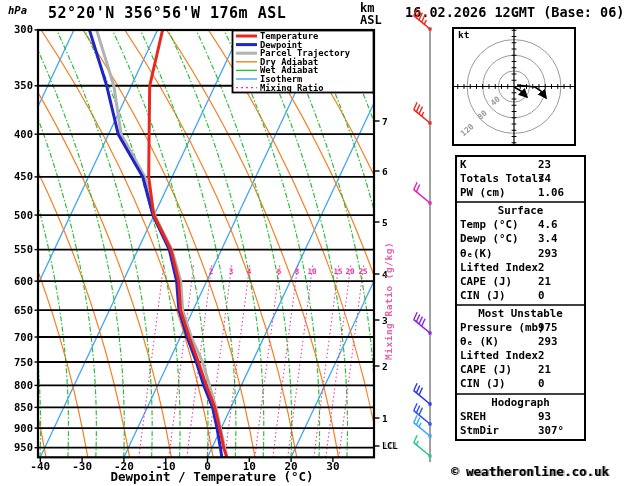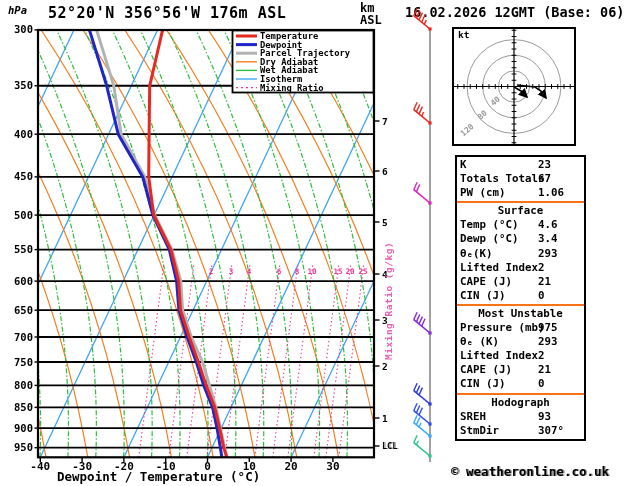--- a/index.html
+++ b/index.html
@@ -3,26 +3,26 @@
 <meta charset="utf-8">
 <style>
   html,body{margin:0;padding:0;background:#fff;}
   #app{position:relative;width:629px;height:486px;background:#fff;overflow:hidden;
        font-family:"DejaVu Sans Mono","DejaVu Sans",monospace;font-weight:bold;color:#000;}
   .abs{position:absolute;white-space:nowrap;}
   #station-header{left:48px;top:4px;font-size:15px;letter-spacing:.5px;text-align:center;}
   #datetime-header{left:405px;top:4px;font-size:13.5px;}
   #hpa-label{left:8px;top:4px;font-size:10.5px;font-style:italic;}
   #km-asl{left:360px;top:2px;width:28px;font-size:12px;line-height:12px;}
-  #xaxis-title{left:57px;top:469px;width:310px;font-size:12.5px;}
+  #xaxis-title{left:57px;top:469px;width:310px;text-align:center;font-size:12.5px;}
   #mixing-label{left:383px;top:190px;height:170px;width:14px;font-size:9.5px;
      color:#e85fb0;writing-mode:vertical-rl;transform:rotate(180deg);letter-spacing:.5px;}
   #indices-table{left:455px;top:155px;width:127px;border:2px solid #000;background:#fff;
      font-size:10.8px;}
-  .tsec{border-top:2px solid #f97316;padding:1px 3px;}
+  .tsec{border-top:2px solid #404040;padding:1px 3px;}
   .tsec.first{border-top:none;}
   .thead{text-align:center;line-height:14.1px;}
   .trow{display:flex;line-height:14.1px;}
   .tlbl{flex:none;width:78px;}
   #copyright{left:451px;top:464px;font-size:12.5px;text-shadow:1.3px 0 0 #9a9a9a;}
   svg text{font-family:"DejaVu Sans Mono","DejaVu Sans",monospace;font-weight:bold;}
 </style>
 </head>
 <body>
 
@@ -334,21 +334,21 @@
   <div class="abs" id="mixing-label">Mixing Ratio (g/kg)</div>
   <div class="abs" id="xaxis-title">Dewpoint / Temperature (°C)</div>
   <div class="abs" id="indices-table">
       <div class="tsec first">
         <div class="trow">
           <span class="tlbl">K</span>
           <span>23</span>
         </div>
         <div class="trow">
           <span class="tlbl">Totals Totals</span>
-          <span>67</span>
+          <span>74</span>
         </div>
         <div class="trow">
           <span class="tlbl">PW (cm)</span>
           <span>1.06</span>
         </div>
       </div>
       <div class="tsec">
         <div class="thead">Surface</div>
         <div class="trow">
           <span class="tlbl">Temp (°C)</span>

